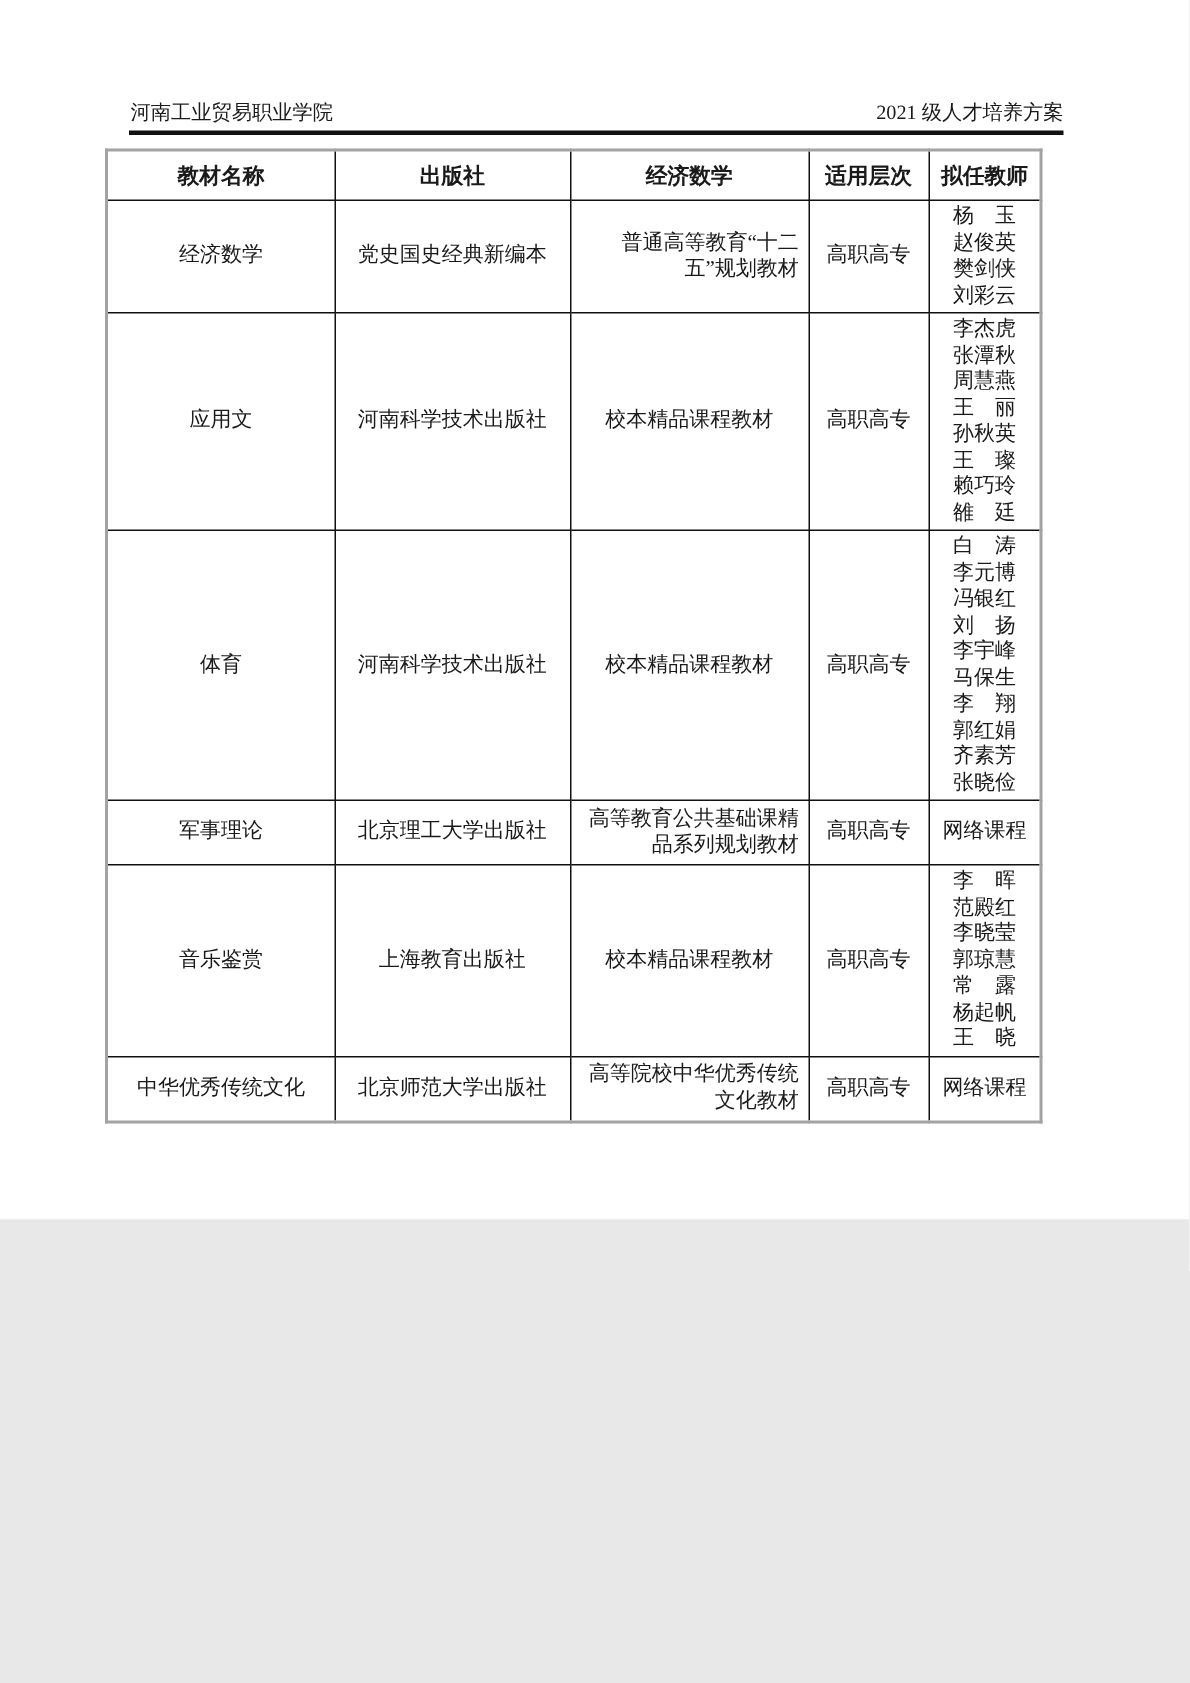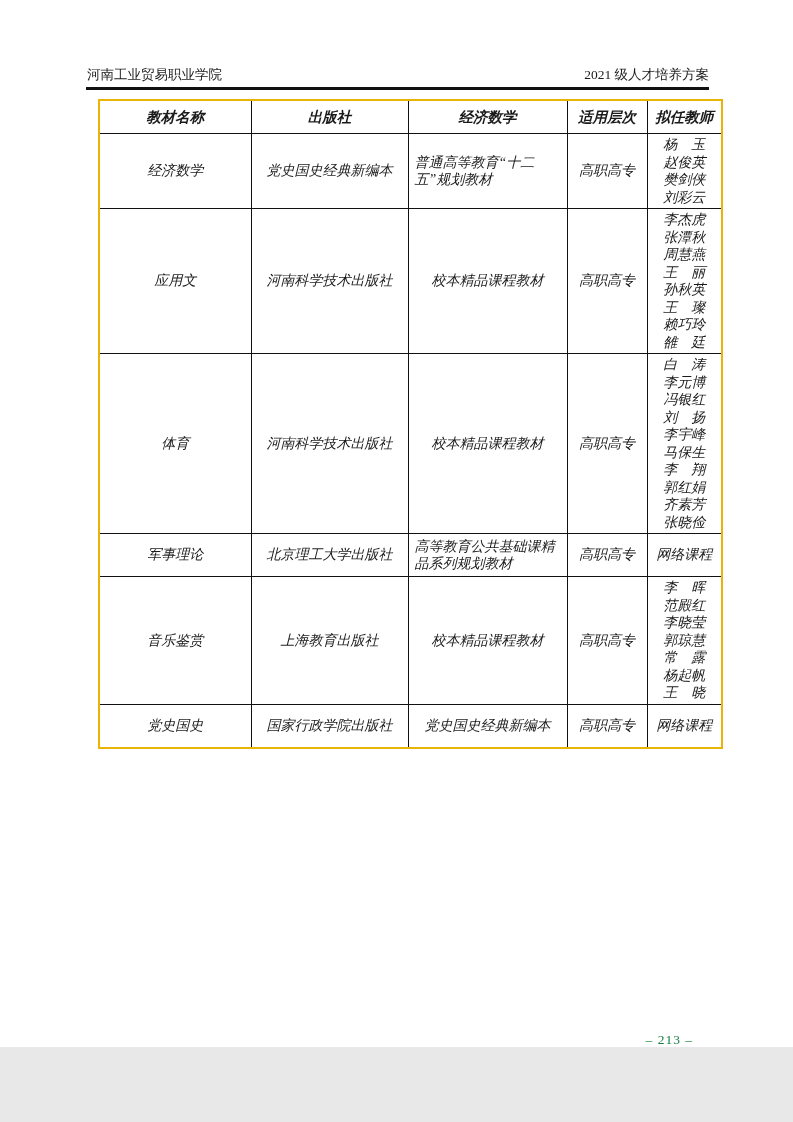--- a/index.html
+++ b/index.html
@@ -1,19 +1,19 @@
 <!DOCTYPE html>
 <html><head>
 <meta charset="utf-8">
 <style>
   html, body { margin: 0; padding: 0; background: #e8e8e8; }
   .page {
     position: relative;
     width: 793px;
-    height: 1047px;
+    height: 813px;
     background: #ffffff;
     font-family: "Liberation Serif", "DejaVu Serif", serif;
     color: #1a1a1a;
     overflow: hidden;
     margin: 0 auto;
   }
   .doc-header {
     position: absolute;
     top: 66px; left: 87px; right: 84px;
     display: flex;
@@ -22,47 +22,46 @@
     line-height: 18px;
   }
   .header-rule {
     position: absolute;
     top: 87px; left: 86px; right: 84px;
     height: 3px;
     background: #111;
   }
   table.book-table {
     position: absolute;
-    top: 99px; left: 98px;
+    top: 99px; left: 70px;
     width: 623px;
     border-collapse: collapse;
     table-layout: fixed;
-    border: 2px solid #eab308;
-    font-style: italic;
+    border: 2px solid #a3a3a3;
   }
   .book-table th, .book-table td {
     border: 1px solid #111;
     vertical-align: middle;
     text-align: center;
     padding: 2px 4px;
     overflow: hidden;
   }
   .book-table th {
     font-size: 14.5px;
     font-weight: bold;
     height: 26px;
     padding: 3px 2px;
   }
   .book-table td {
     font-size: 14px;
     line-height: 17.5px;
     height: 38px;
   }
   .book-table td.left {
-    text-align: left;
+    text-align: right;
     padding: 2px 6px;
   }
   .c-teachers { white-space: pre-line; }
   .page-number {
     position: absolute;
     top: 1032px;
     right: 100px;
     font-size: 13.5px;
     letter-spacing: 1px;
     color: #15803d;
@@ -152,23 +151,23 @@
     <td class="c-layer">高职高专</td>
     <td class="c-teachers">李　晖
 范殿红
 李晓莹
 郭琼慧
 常　露
 杨起帆
 王　晓</td>
   </tr>
         <tr>
-    <td class="c-name">党史国史</td>
-    <td class="c-pub">国家行政学院出版社</td>
-    <td class="c-level">党史国史经典新编本</td>
+    <td class="c-name">中华优秀传统文化</td>
+    <td class="c-pub">北京师范大学出版社</td>
+    <td class="c-level left">高等院校中华优秀传统文化教材</td>
     <td class="c-layer">高职高专</td>
     <td class="c-teachers">网络课程</td>
   </tr>
       </tbody>
   </table>
 
   <div class="page-number">– 213 –</div>
 
 </div>
 

